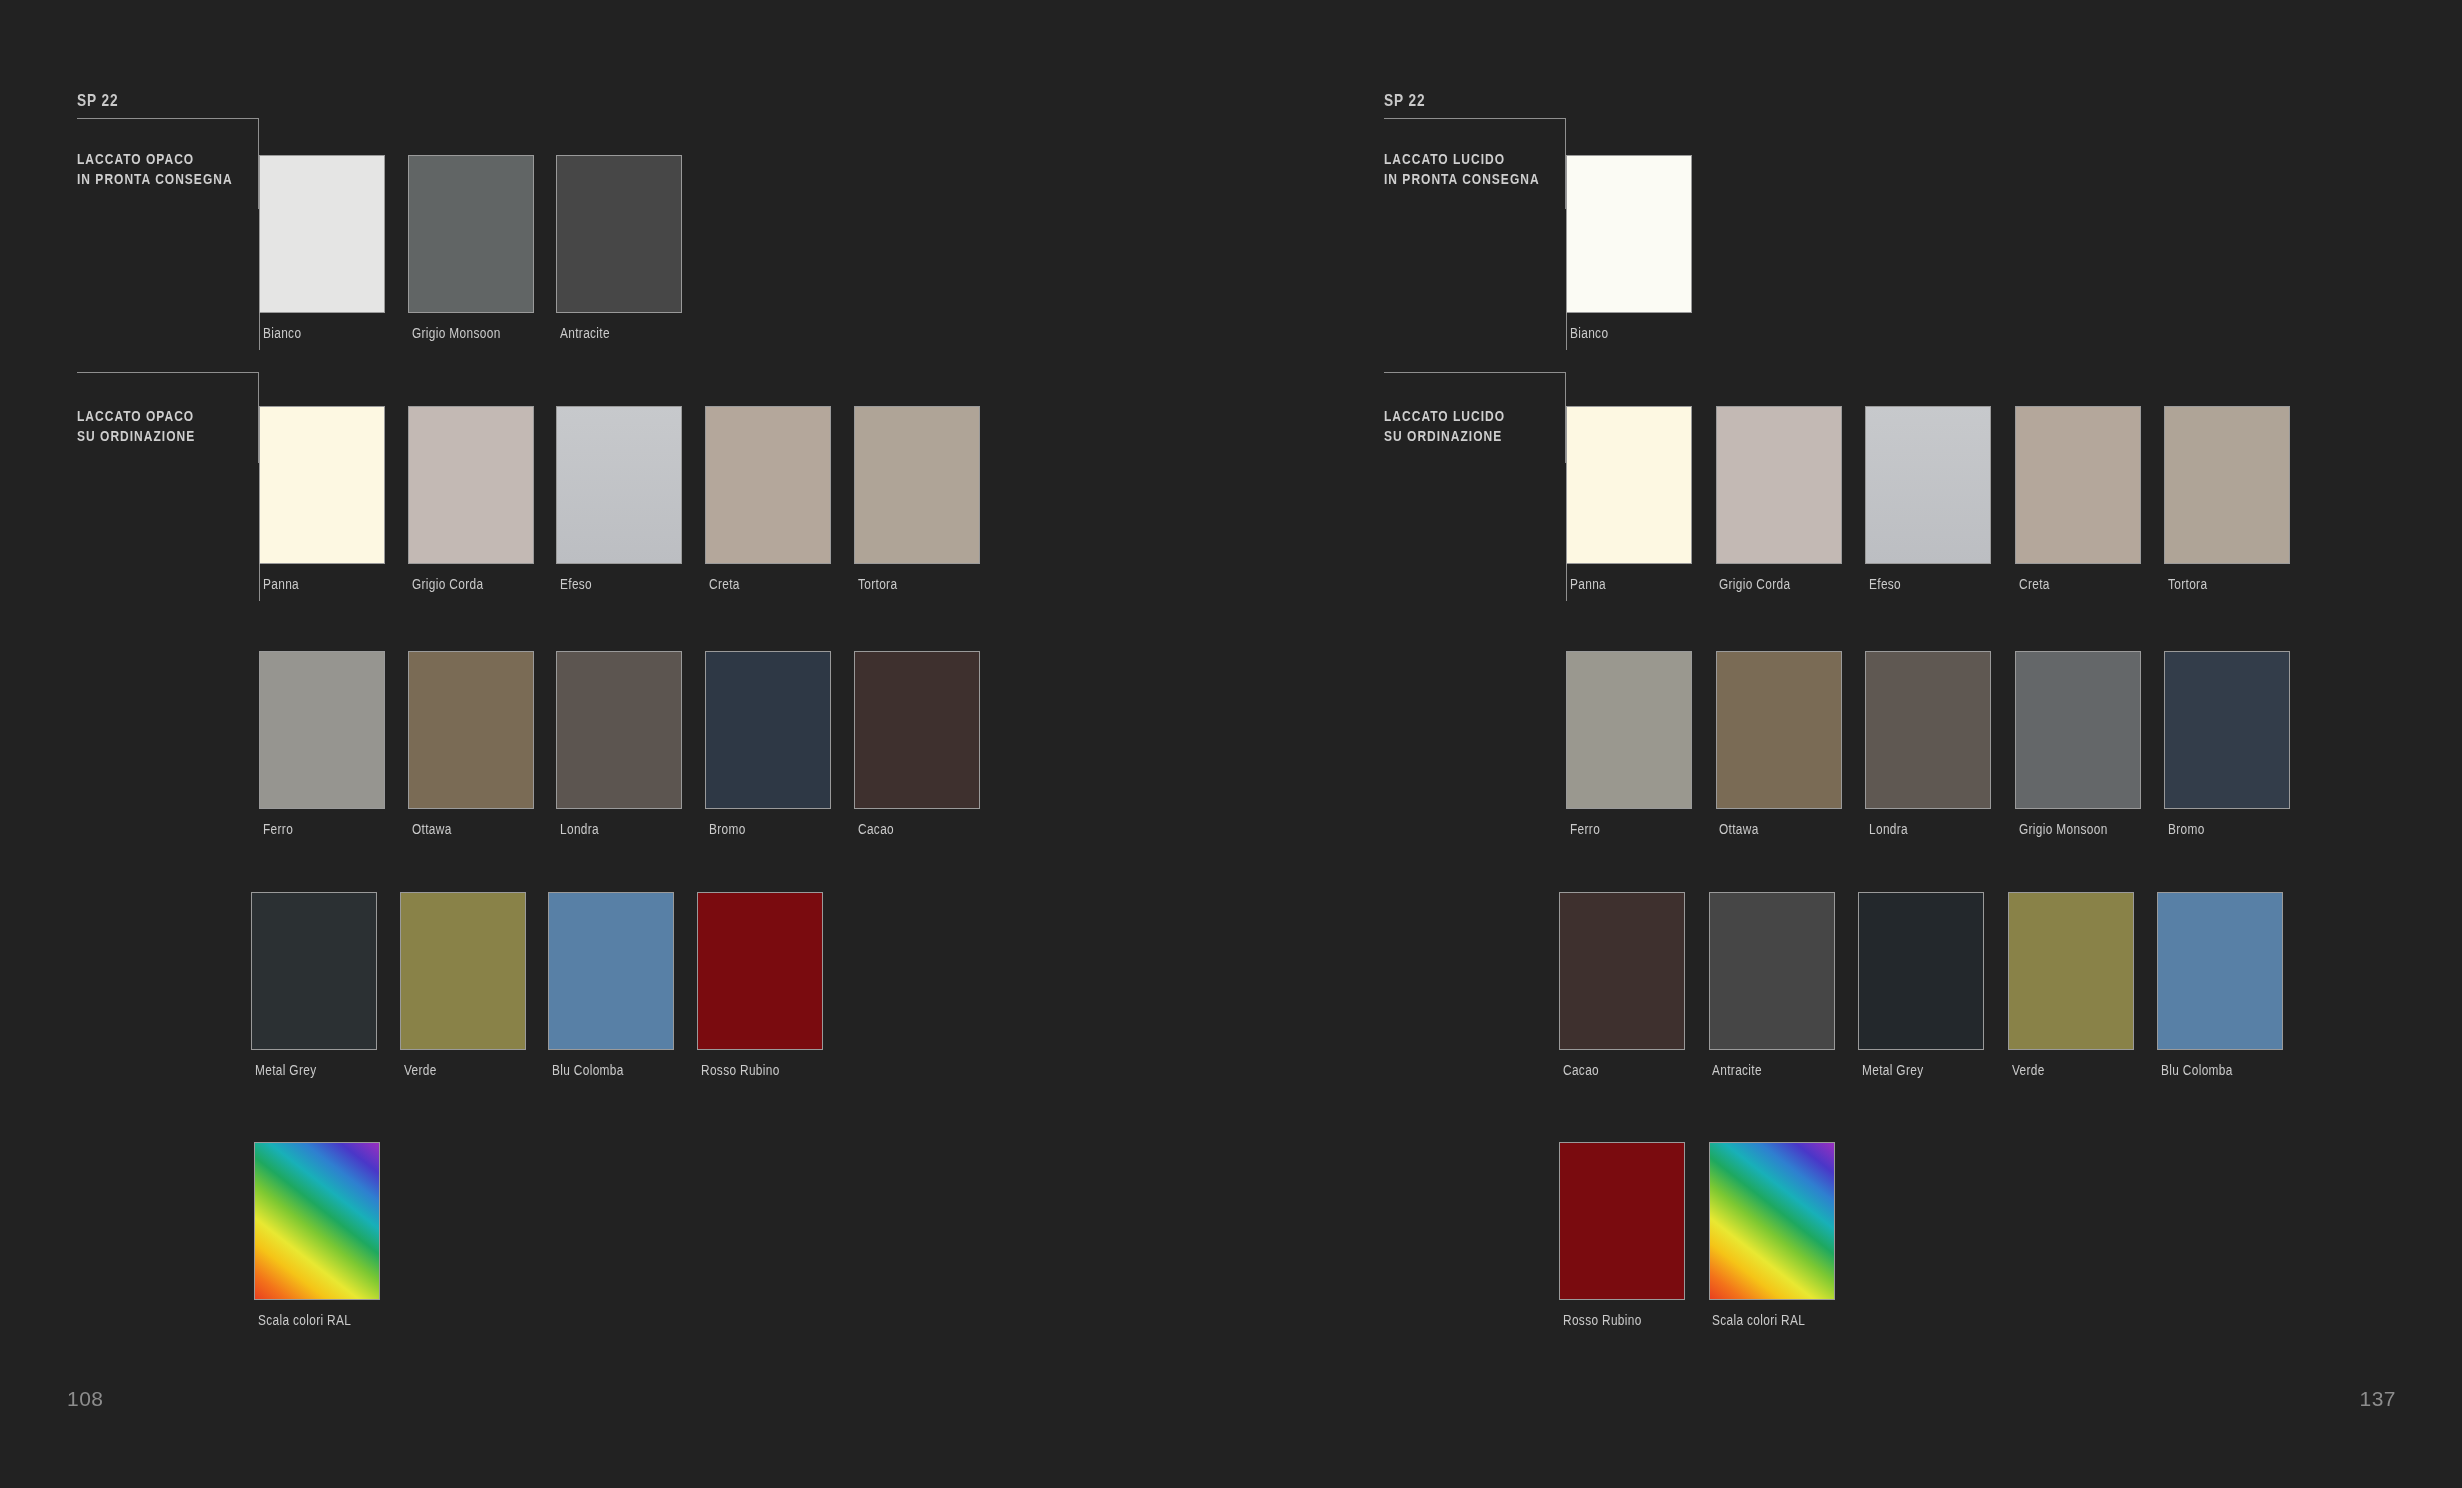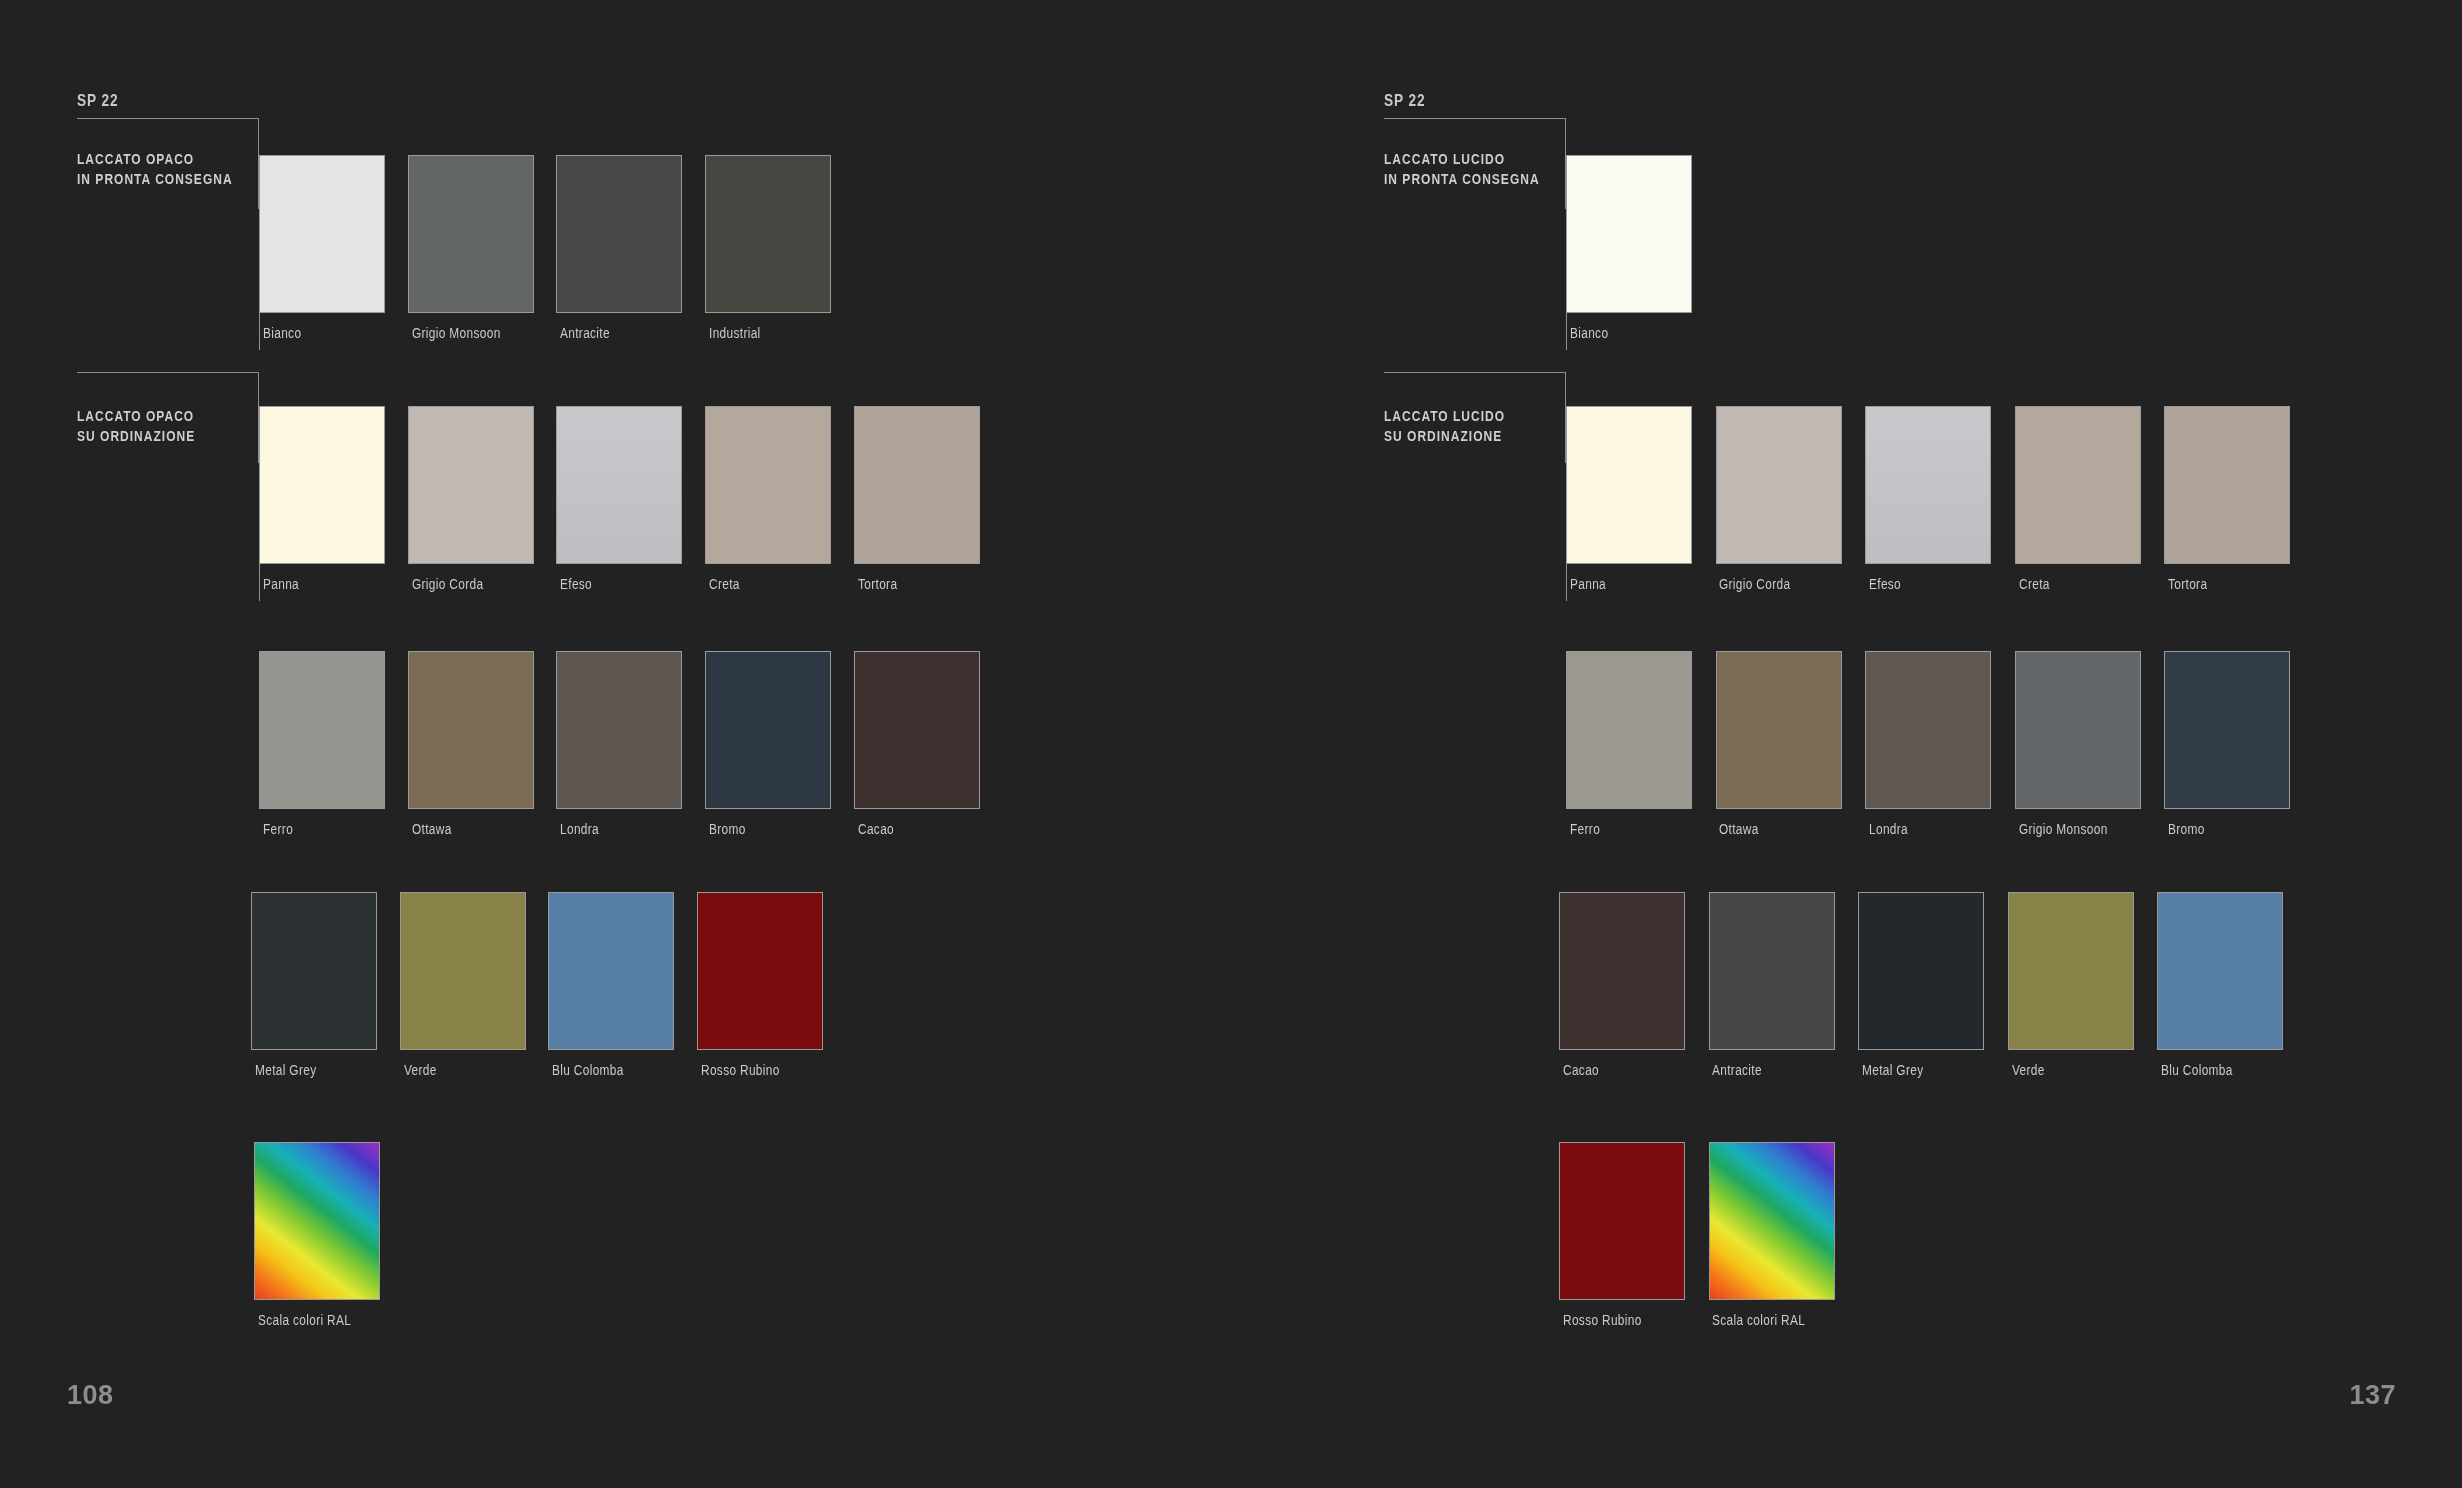--- a/index.html
+++ b/index.html
@@ -64,21 +64,21 @@
   }
   .vrule {
     position:absolute;
     left:0; top:0;
     width:1px; height:195px;
     background:#8f8f8f;
   }
 
   .folio {
     position:absolute; bottom:77px;
-    color:#8d8d8d; font-size:27px; font-weight:700;
+    color:#8d8d8d; font-size:21px; font-weight:400;
     letter-spacing:0.5px;
   }
   .folio-l { left:67px; }
   .folio-r { right:67px; }
 </style>
 </head>
 <body>
 
 <div class="spread">
 
@@ -98,24 +98,20 @@
         <span class="cap">Bianco</span>
       </div>
       <div class="cell">
         <span class="chip" style="background:#616565"></span>
         <span class="cap">Grigio Monsoon</span>
       </div>
       <div class="cell">
         <span class="chip" style="background:#474747"></span>
         <span class="cap">Antracite</span>
       </div>
-      <div class="cell">
-        <span class="chip" style="background:#484641"></span>
-        <span class="cap">Industrial</span>
-      </div>
     </div>
 
     <div class="section" style="left:77px; top:372px;">
       <div class="bracket" style="left:0; top:0; width:182px; height:91px;"></div>
       <div class="sec-title" style="position:absolute; left:0; top:35px;">LACCATO OPACO</div>
       <div class="sec-title" style="position:absolute; left:0; top:55px;">SU ORDINAZIONE</div>
     </div>
 
     <div class="row" style="left:259px; top:406px; gap:22.7px;">
       <div class="vrule"></div>

